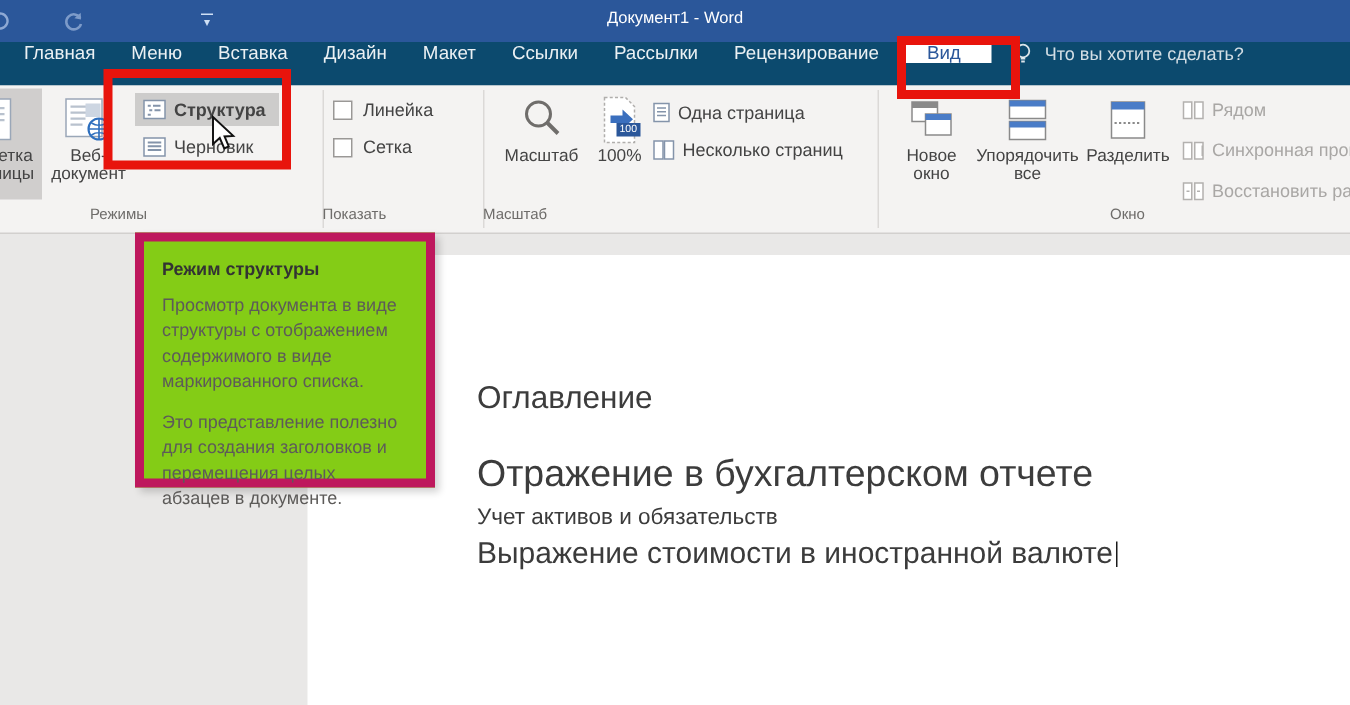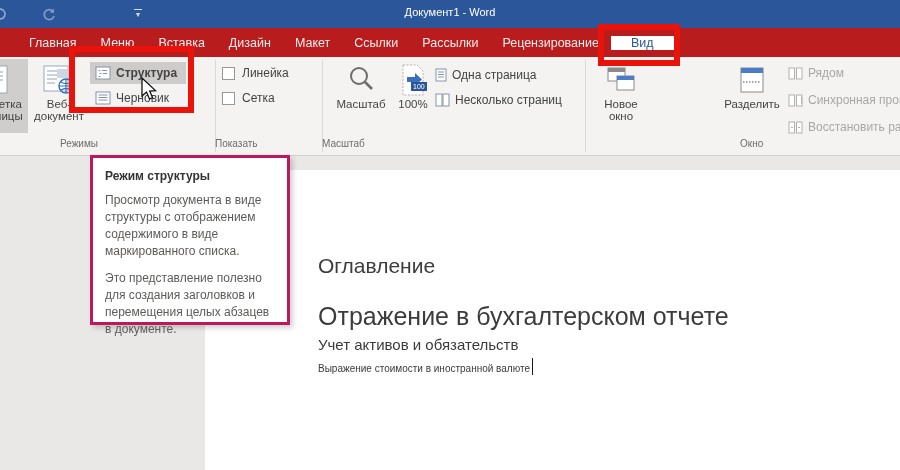--- a/index.html
+++ b/index.html
@@ -10,21 +10,21 @@
   
   .titlebar { position:absolute; left:0; top:0; width:900px; height:28px; background:#2b579a; }
   .app-title { position:absolute; left:0; top:6px; width:900px; text-align:center; color:#fff; font-size:11px; }
   .qat { position:absolute; left:0; top:2px; height:24px; color:#9db4d9; }
   .qat-redo { position:absolute; left:40px; top:3px; }
   .qat-part { position:absolute; left:-9px; top:3px; }
   .qat-custom { position:absolute; left:131px; top:5px; width:14px; text-align:center; color:#cfe0f5; font-size:8px; line-height:7px; }
   .qat-custom .bar { display:block; width:8px; border-top:1px solid #cfe0f5; margin:2px auto 1px; }
 
   
-  .tabrow { position:absolute; left:0; top:28px; width:900px; height:29px; background:#b91c1c; display:flex; align-items:center; padding-left:17px; }
+  .tabrow { position:absolute; left:0; top:28px; width:900px; height:29px; background:#0c4a6e; display:flex; align-items:flex-start; padding-left:4px; }
   .tab { color:rgba(255,255,255,.92); padding:0 12px; display:flex; align-items:center; font-size:12.5px; white-space:nowrap; }
   .tab.active { background:#fff; color:#2b579a; padding:0 20px; }
   .helpbox { display:flex; align-items:center; color:rgba(255,255,255,.82); margin-left:14px; white-space:nowrap; }
   .bulb { margin-right:8px; display:flex; align-items:center; }
 
   
   .ribbon { position:absolute; left:0; top:57px; width:900px; height:99px; background:#f4f3f2; border-bottom:1px solid #d2d0ce; }
   .vsep { position:absolute; top:3px; width:1px; height:92px; background:#dbd9d7; }
   .grouplabel { position:absolute; top:81px; font-size:10px; color:#6e6c6a; text-align:left; }
 
@@ -43,25 +43,25 @@
   .disabledrow .ic { margin-right:5px; display:flex; }
 
   .badge100 { position:absolute; left:12px; top:20px; background:#2b579a; color:#fff; font-size:7px; line-height:9px; padding:0 2px; }
 
   
   .graybelow { position:absolute; left:0; top:157px; width:900px; height:313px; background:#e9e8e7; }
   .page { position:absolute; left:205px; top:170px; width:695px; height:300px; background:#fff; }
   .doc-h1 { position:absolute; left:113px; top:84px; font-size:21px; font-weight:300; color:#3c3c3c; }
   .doc-h2 { position:absolute; left:113px; top:132px; font-size:25px; font-weight:300; color:#3c3c3c; }
   .doc-p1 { position:absolute; left:113px; top:166px; font-size:15px; color:#3b3b3b; }
-  .doc-p2 { position:absolute; left:113px; top:188px; font-size:10px; color:#3b3b3b; }
+  .doc-p2 { position:absolute; left:113px; top:188px; font-size:20px; color:#3b3b3b; }
   .caret { display:inline-block; width:1px; height:17px; background:#1a1a1a; vertical-align:-3px; margin-left:2px; }
 
   
-  .tooltip { position:absolute; left:90px; top:155px; width:200px; height:170px; background:#ffffff; border:3px solid #be185d; box-shadow:3px 3px 5px rgba(0,0,0,.18); padding:11px 12px; z-index:5; }
+  .tooltip { position:absolute; left:90px; top:155px; width:200px; height:170px; background:#84cc16; border:6px solid #be185d; box-shadow:3px 3px 5px rgba(0,0,0,.18); padding:11px 12px; z-index:5; }
   .tooltip h4 { font-size:12px; color:#333; margin-bottom:9px; font-weight:bold; }
   .tooltip p { font-size:12px; color:#5d5b59; line-height:1.42; margin-bottom:10px; }
 
   
   .redrect { position:absolute; border:6px solid #e8140c; z-index:9; }
   #redrect-outline { left:69px; top:46px; width:125px; height:67px; }
   #redrect-vid { left:598px; top:24px; width:82px; height:42px; }
   .cursor { position:absolute; left:138px; top:76px; z-index:10; }
 </style>
 </head>
@@ -86,20 +86,29 @@
   <div class="tabrow">
     <div class="tab">Главная</div>
     <div class="tab">Меню</div>
     <div class="tab">Вставка</div>
     <div class="tab">Дизайн</div>
     <div class="tab">Макет</div>
     <div class="tab">Ссылки</div>
     <div class="tab">Рассылки</div>
     <div class="tab">Рецензирование</div>
     <div class="tab active">Вид</div>
+    <div class="helpbox">
+      <span class="bulb">
+        <svg width="14" height="16" viewBox="0 0 14 16">
+            <circle cx="7" cy="6" r="4.2" stroke="rgba(255,255,255,.85)" stroke-width="1.2" fill="none"></circle>
+            <path d="M5.5 11 h3 M5.8 13 h2.4" stroke="rgba(255,255,255,.85)" stroke-width="1.2"></path>
+          </svg>
+      </span>
+      <span>Что вы хотите сделать?</span>
+    </div>
   </div>
 
   <div class="ribbon">
     <div class="vsep" style="left:215px"></div>
     <div class="vsep" style="left:322px"></div>
     <div class="vsep" style="left:585px"></div>
 
     <div class="bigbtn activebtn" style="left:-34px; width:62px;">
       <span class="ic">
         <svg width="30" height="32" viewBox="0 0 30 32">
@@ -194,20 +203,31 @@
       <span class="ic">
         <svg width="32" height="30" viewBox="0 0 32 30">
             <rect x="3" y="3" width="17" height="13" fill="#fff" stroke="#8a8a8a"></rect>
             <rect x="3" y="3" width="17" height="4" fill="#8a8a8a"></rect>
             <rect x="12" y="11" width="17" height="14" fill="#fff" stroke="#8a8a8a"></rect>
             <rect x="12" y="11" width="17" height="4" fill="#4a7cc7"></rect>
           </svg>
       </span>
       <span>Новое окно</span>
     </div>
+    <div class="bigbtn" style="left:651px; width:68px;">
+      <span class="ic">
+        <svg width="30" height="30" viewBox="0 0 30 30">
+            <rect x="3" y="2" width="24" height="12" fill="#fff" stroke="#8a8a8a"></rect>
+            <rect x="3" y="2" width="24" height="4" fill="#4a7cc7"></rect>
+            <rect x="3" y="16" width="24" height="12" fill="#fff" stroke="#8a8a8a"></rect>
+            <rect x="3" y="16" width="24" height="4" fill="#4a7cc7"></rect>
+          </svg>
+      </span>
+      <span>Упорядочить все</span>
+    </div>
     <div class="bigbtn" style="left:720px; width:64px;">
       <span class="ic">
         <svg width="30" height="30" viewBox="0 0 30 30">
             <rect x="4" y="3" width="22" height="24" fill="#fff" stroke="#8a8a8a"></rect>
             <rect x="4" y="3" width="22" height="5" fill="#4a7cc7"></rect>
             <path d="M6 17 h18" stroke="#8a8a8a" stroke-width="1.3" stroke-dasharray="1.5 1.5"></path>
           </svg>
       </span>
       <span>Разделить</span>
     </div>

